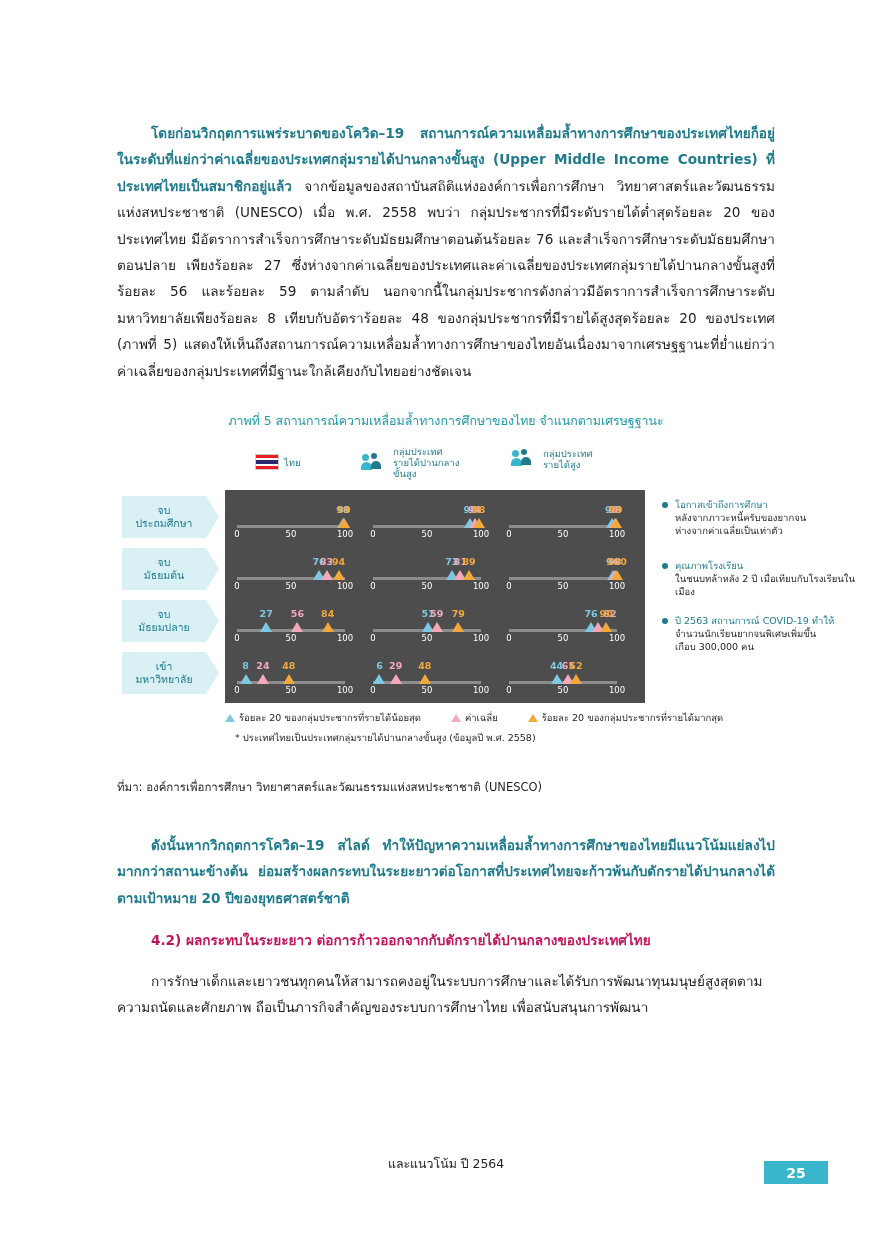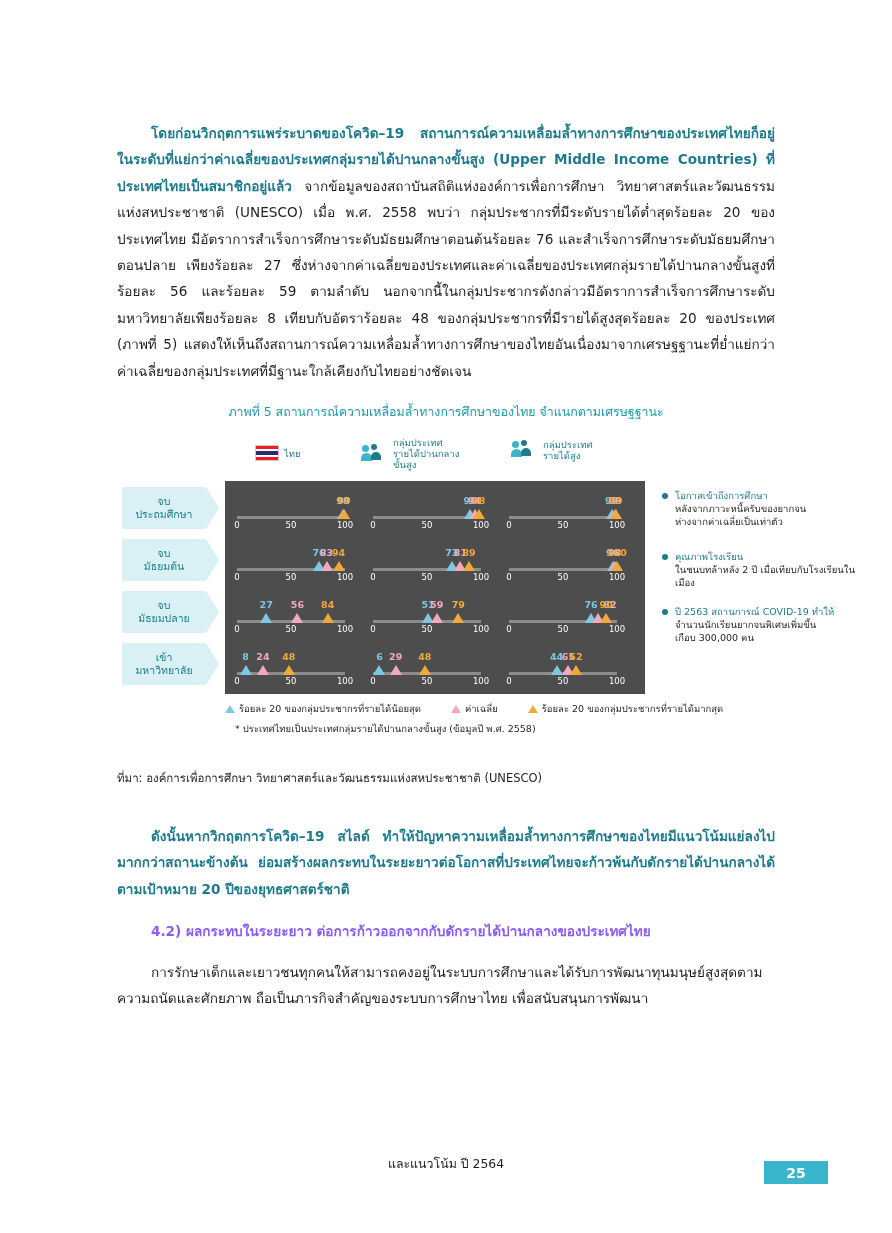--- a/index.html
+++ b/index.html
@@ -36,27 +36,27 @@
     text-align: justify;
     text-justify: inter-word;
     color: #231f20;
   }
   .indent { display: inline-block; width: 34px; }
   .teal-bold {
     color: #1f7b8c;
     font-weight: bold;
   }
   .teal-bold-2 {
-    color: #8b5cf6;
+    color: #be185d;
     font-weight: bold;
   }
 
   
   .fig-caption {
-    margin-top: 18px;
+    margin-top: 27px;
     text-align: center;
     color: #1f9aa8;
     font-size: 12.4px;
   }
 
   
   .figure {
     position: relative;
     margin-top: 12px;
     width: 658px;

